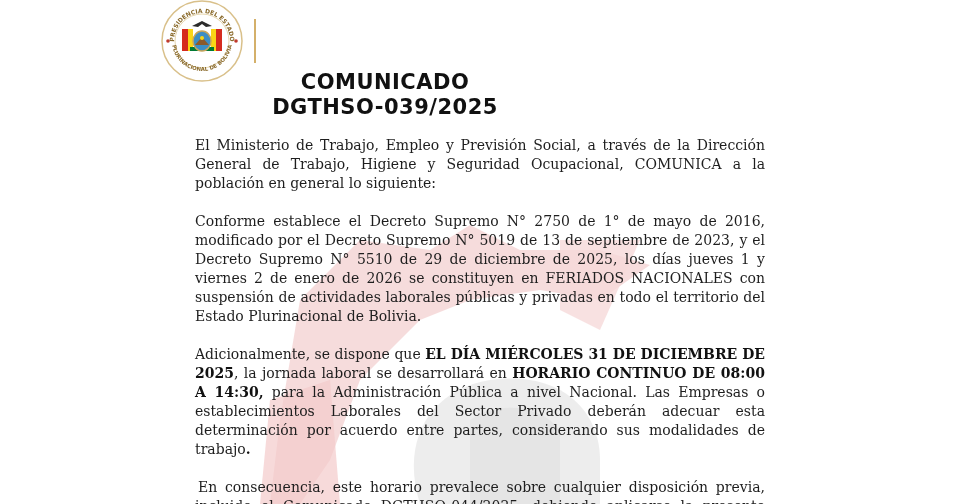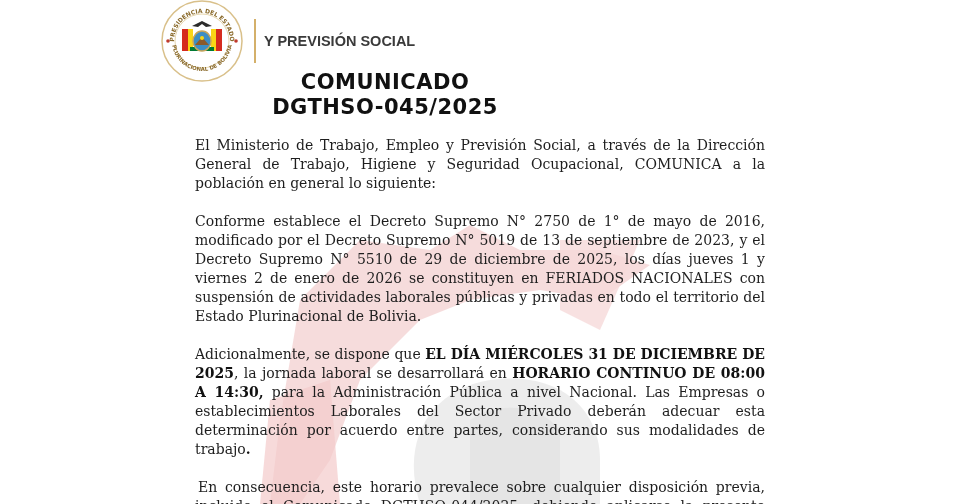--- a/index.html
+++ b/index.html
@@ -69,27 +69,26 @@
 
       <ellipse cx="42" cy="42" rx="9" ry="10" fill="#3c8ec4" stroke="#c9a55a" stroke-width="1.5"></ellipse>
       <path d="M35 46 L42 38 L49 46 Z" fill="#8b5a2b"></path>
       <circle cx="42" cy="39" r="2" fill="#f9d616"></circle>
 
       <path d="M32 27 L42 22 L52 27 L46 28 L42 25 L38 28 Z" fill="#2b2b2b"></path>
     </svg>
   </div>
   <div class="divider"></div>
   <div class="ministry">
-    <div class="l3">Y PREVISIÓN SOCIAL</div>
   </div>
 </div>
 
 <div class="title-block">
   <div class="t1">COMUNICADO</div>
-  <div class="t2">DGTHSO-045/2025</div>
+  <div class="t2">DGTHSO-039/2025</div>
 </div>
 
 <div class="body">
   <p class="para">El Ministerio de Trabajo, Empleo y Previsión Social, a través de la Dirección General de Trabajo, Higiene y Seguridad Ocupacional, COMUNICA a la población en general lo siguiente:</p>
   <p class="para">Conforme establece el Decreto Supremo N° 2750 de 1° de mayo de 2016, modificado por el Decreto Supremo N° 5019 de 13 de septiembre de 2023, y el Decreto Supremo N° 5510 de 29 de diciembre de 2025, los días jueves 1 y viernes 2 de enero de 2026 se constituyen en FERIADOS NACIONALES con suspensión de actividades laborales públicas y privadas en todo el territorio del Estado Plurinacional de Bolivia.</p>
   <p class="para"><span>Adicionalmente, se dispone que </span><b>EL DÍA MIÉRCOLES 31 DE DICIEMBRE DE 2025</b><span>, la jornada laboral se desarrollará en </span><b>HORARIO CONTINUO DE 08:00 A 14:30,</b><span> para la Ad­ministración Pública a nivel Nacional. Las Empresas o establecimientos Laborales del Sec­tor Privado deberán adecuar esta determinación por acuerdo entre partes, considerando sus modalidades de trabajo</span><b>.</b></p>
   <p class="para indent">En consecuencia, este horario prevalece sobre cualquier disposición previa, incluido el Co­municado DGTHSO-044/2025, debiendo aplicarse la presente disposición.</p>
 
 </div>
 

